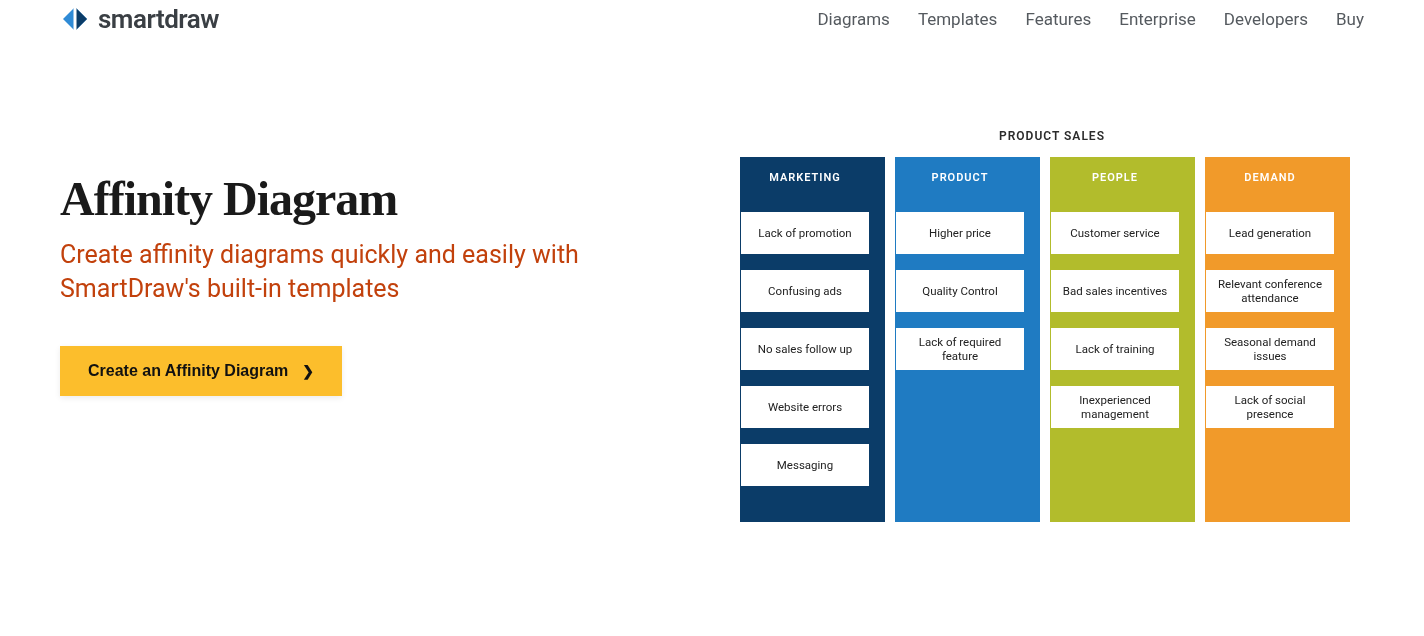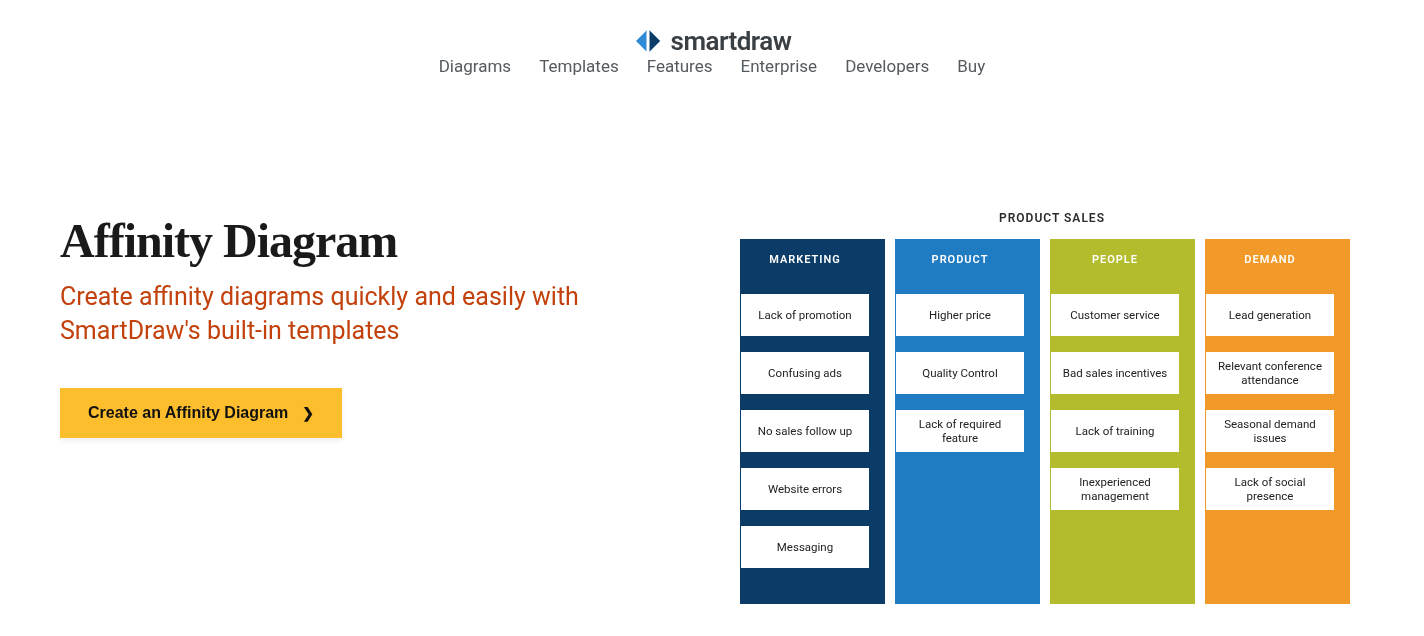--- a/index.html
+++ b/index.html
@@ -9,22 +9,21 @@
     color:#333;
     width:1424px;
     height:636px;
     overflow:hidden;
   }
   
   .header {
     display:flex;
     align-items:center;
     justify-content:space-between;
-    padding:26px 60px 0 60px;
-    flex-direction:column;
+    padding:4px 60px 0 60px;
   }
   .logo {
     display:flex;
     align-items:center;
     gap:8px;
   }
   .logo-text {
     font-size:26px;
     font-weight:600;
     color:#3a3f44;
@@ -80,21 +79,20 @@
     box-shadow:0 2px 6px rgba(0,0,0,0.08);
     text-align:center;
   }
   .cta .chev {
     font-size:14px;
     font-weight:800;
   }
   
   .diagram {
     flex:1;
-    margin-top:40px;
   }
   .diagram-title {
     text-align:center;
     font-size:12px;
     letter-spacing:1px;
     color:#2b2b2b;
     font-weight:600;
     margin-bottom:14px;
   }
   .columns {

